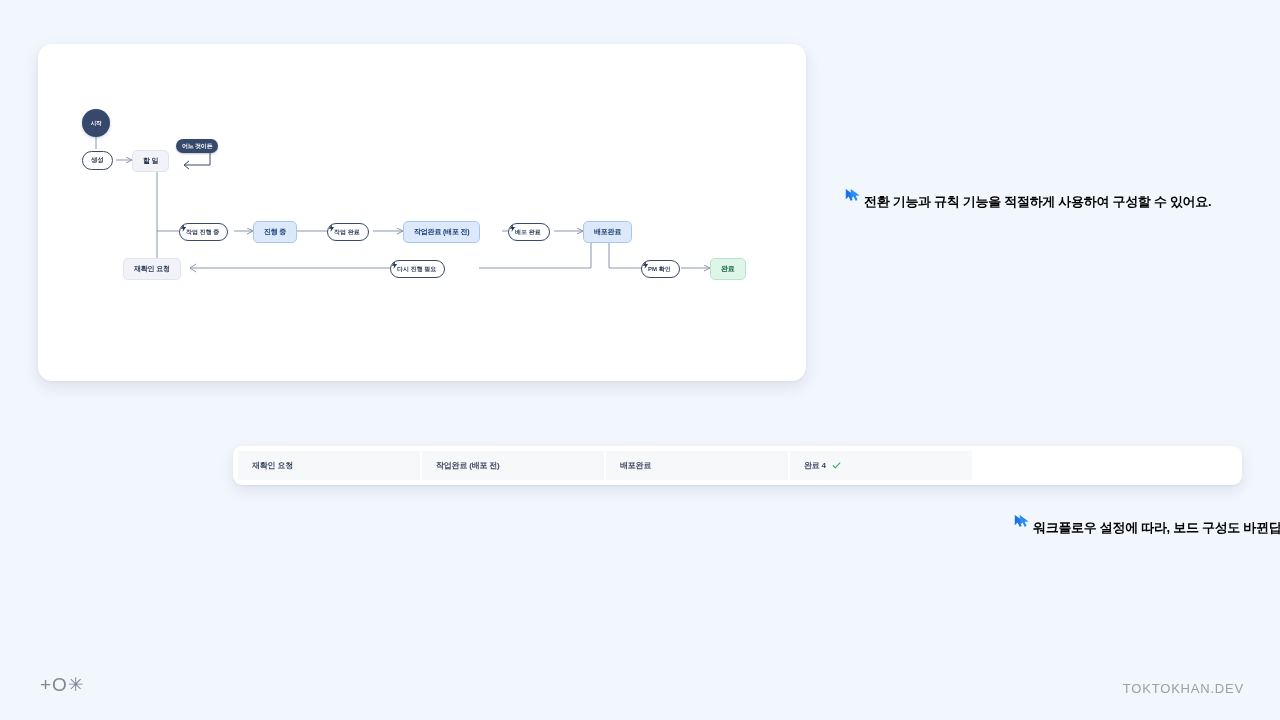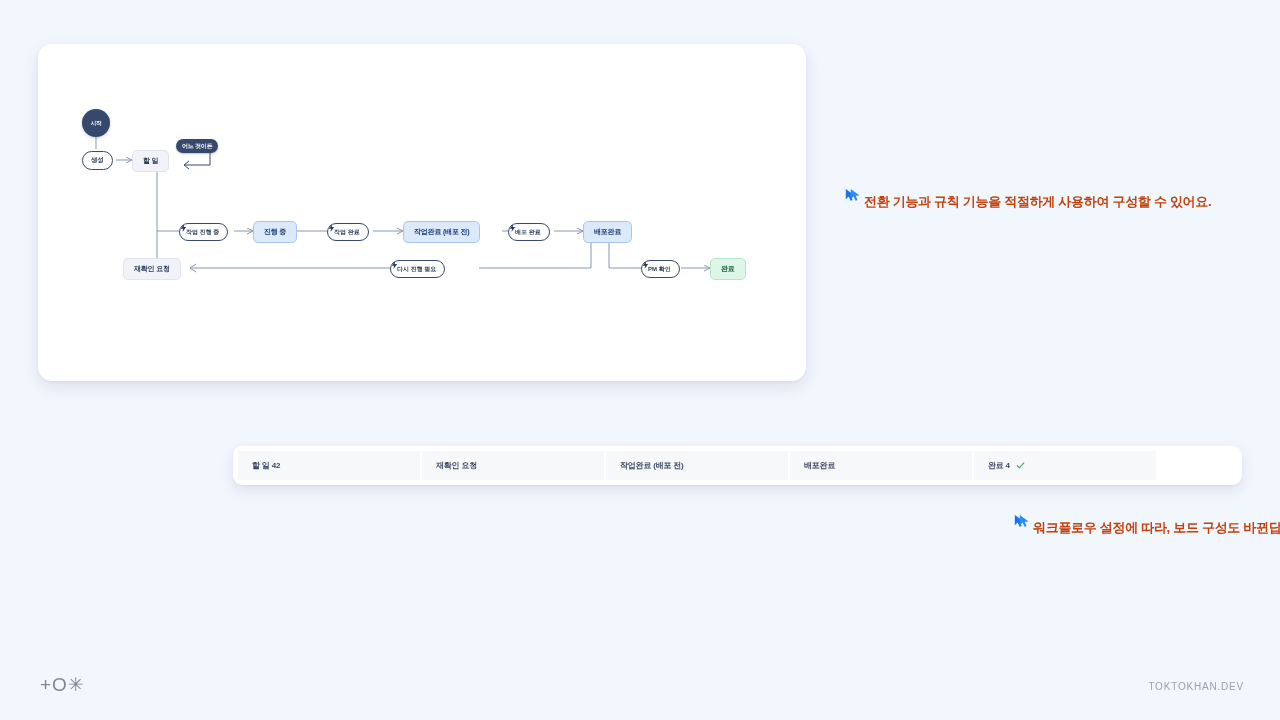--- a/index.html
+++ b/index.html
@@ -40,41 +40,41 @@
 
   
   .chip{position:absolute;height:16px;padding:0 8px 0 6px;border-radius:9px;
         background:#fff;border:1px solid #3b4a6b;color:#2b3a57;
         display:flex;align-items:center;gap:3px;
         font-size:6px;font-weight:700;white-space:nowrap;}
   .bolt{width:7px;height:8px;flex:0 0 auto;display:block;}
 
   
   .anno{position:absolute;display:flex;align-items:flex-start;gap:2px;}
-  .anno .txt{font-size:13px;font-weight:700;color:#c2410c;letter-spacing:-.3px;
+  .anno .txt{font-size:13px;font-weight:700;color:#000000;letter-spacing:-.3px;
              white-space:nowrap;line-height:1;margin-top:7px;}
   .cursor{width:18px;height:18px;flex:0 0 auto;display:block;}
 
   
   .board{
     position:absolute;left:233px;top:446px;width:1009px;height:39px;
     background:#ffffff;border-radius:9px;
     box-shadow:0 5px 14px rgba(30,50,90,.10),0 1px 2px rgba(30,50,90,.06);
     display:flex;align-items:center;padding:0 0 0 0;overflow:hidden;
   }
   .board-inner{display:flex;align-items:stretch;height:29px;margin:5px 0 5px 5px;width:100%;}
   .col{flex:0 0 168px;background:#f7f8fa;border-right:2px solid #ffffff;
        display:flex;align-items:center;padding-left:14px;gap:6px;}
   .col-title{font-size:8px;font-weight:600;color:#3d4a63;letter-spacing:-.2px;white-space:nowrap;}
   .check{width:9px;height:9px;display:block;}
 
   
   .logo{position:absolute;left:40px;top:675px;font-size:19px;color:#7f8796;
         letter-spacing:1px;font-weight:400;line-height:1;}
-  .brand{position:absolute;right:36px;top:681px;font-size:10px;color:#9aa1ad;
+  .brand{position:absolute;right:36px;top:681px;font-size:13px;color:#9aa1ad;
          letter-spacing:.8px;}
 </style>
 </head>
 <body>
 
 <div class="wf-card">
   <div class="wf-canvas">
 
     <svg width="768" height="337">
       <defs>
@@ -201,23 +201,20 @@
   <svg class="cursor" viewBox="0 0 20 20">
     <path d="M2,1 L2,12.5 L5.2,9.4 L7.3,14.2 L9.6,13.2 L7.5,8.6 L11.8,8.3 Z" fill="#1a73e8"></path>
     <path d="M7.5,1 L7.5,12.5 L10.7,9.4 L12.8,14.2 L15.1,13.2 L13,8.6 L17.3,8.3 Z" fill="#2d8cf0"></path>
   </svg>
   <span class="txt">전환 기능과 규칙 기능을 적절하게 사용하여 구성할 수 있어요.</span>
 </div>
 
 <div class="board">
   <div class="board-inner">
 
-    <div class="col">
-      <span class="col-title">할 일 42</span>
-    </div>
 
     <div class="col">
       <span class="col-title">재확인 요청</span>
     </div>
 
 
     <div class="col">
       <span class="col-title">작업완료 (배포 전)</span>
     </div>
 

